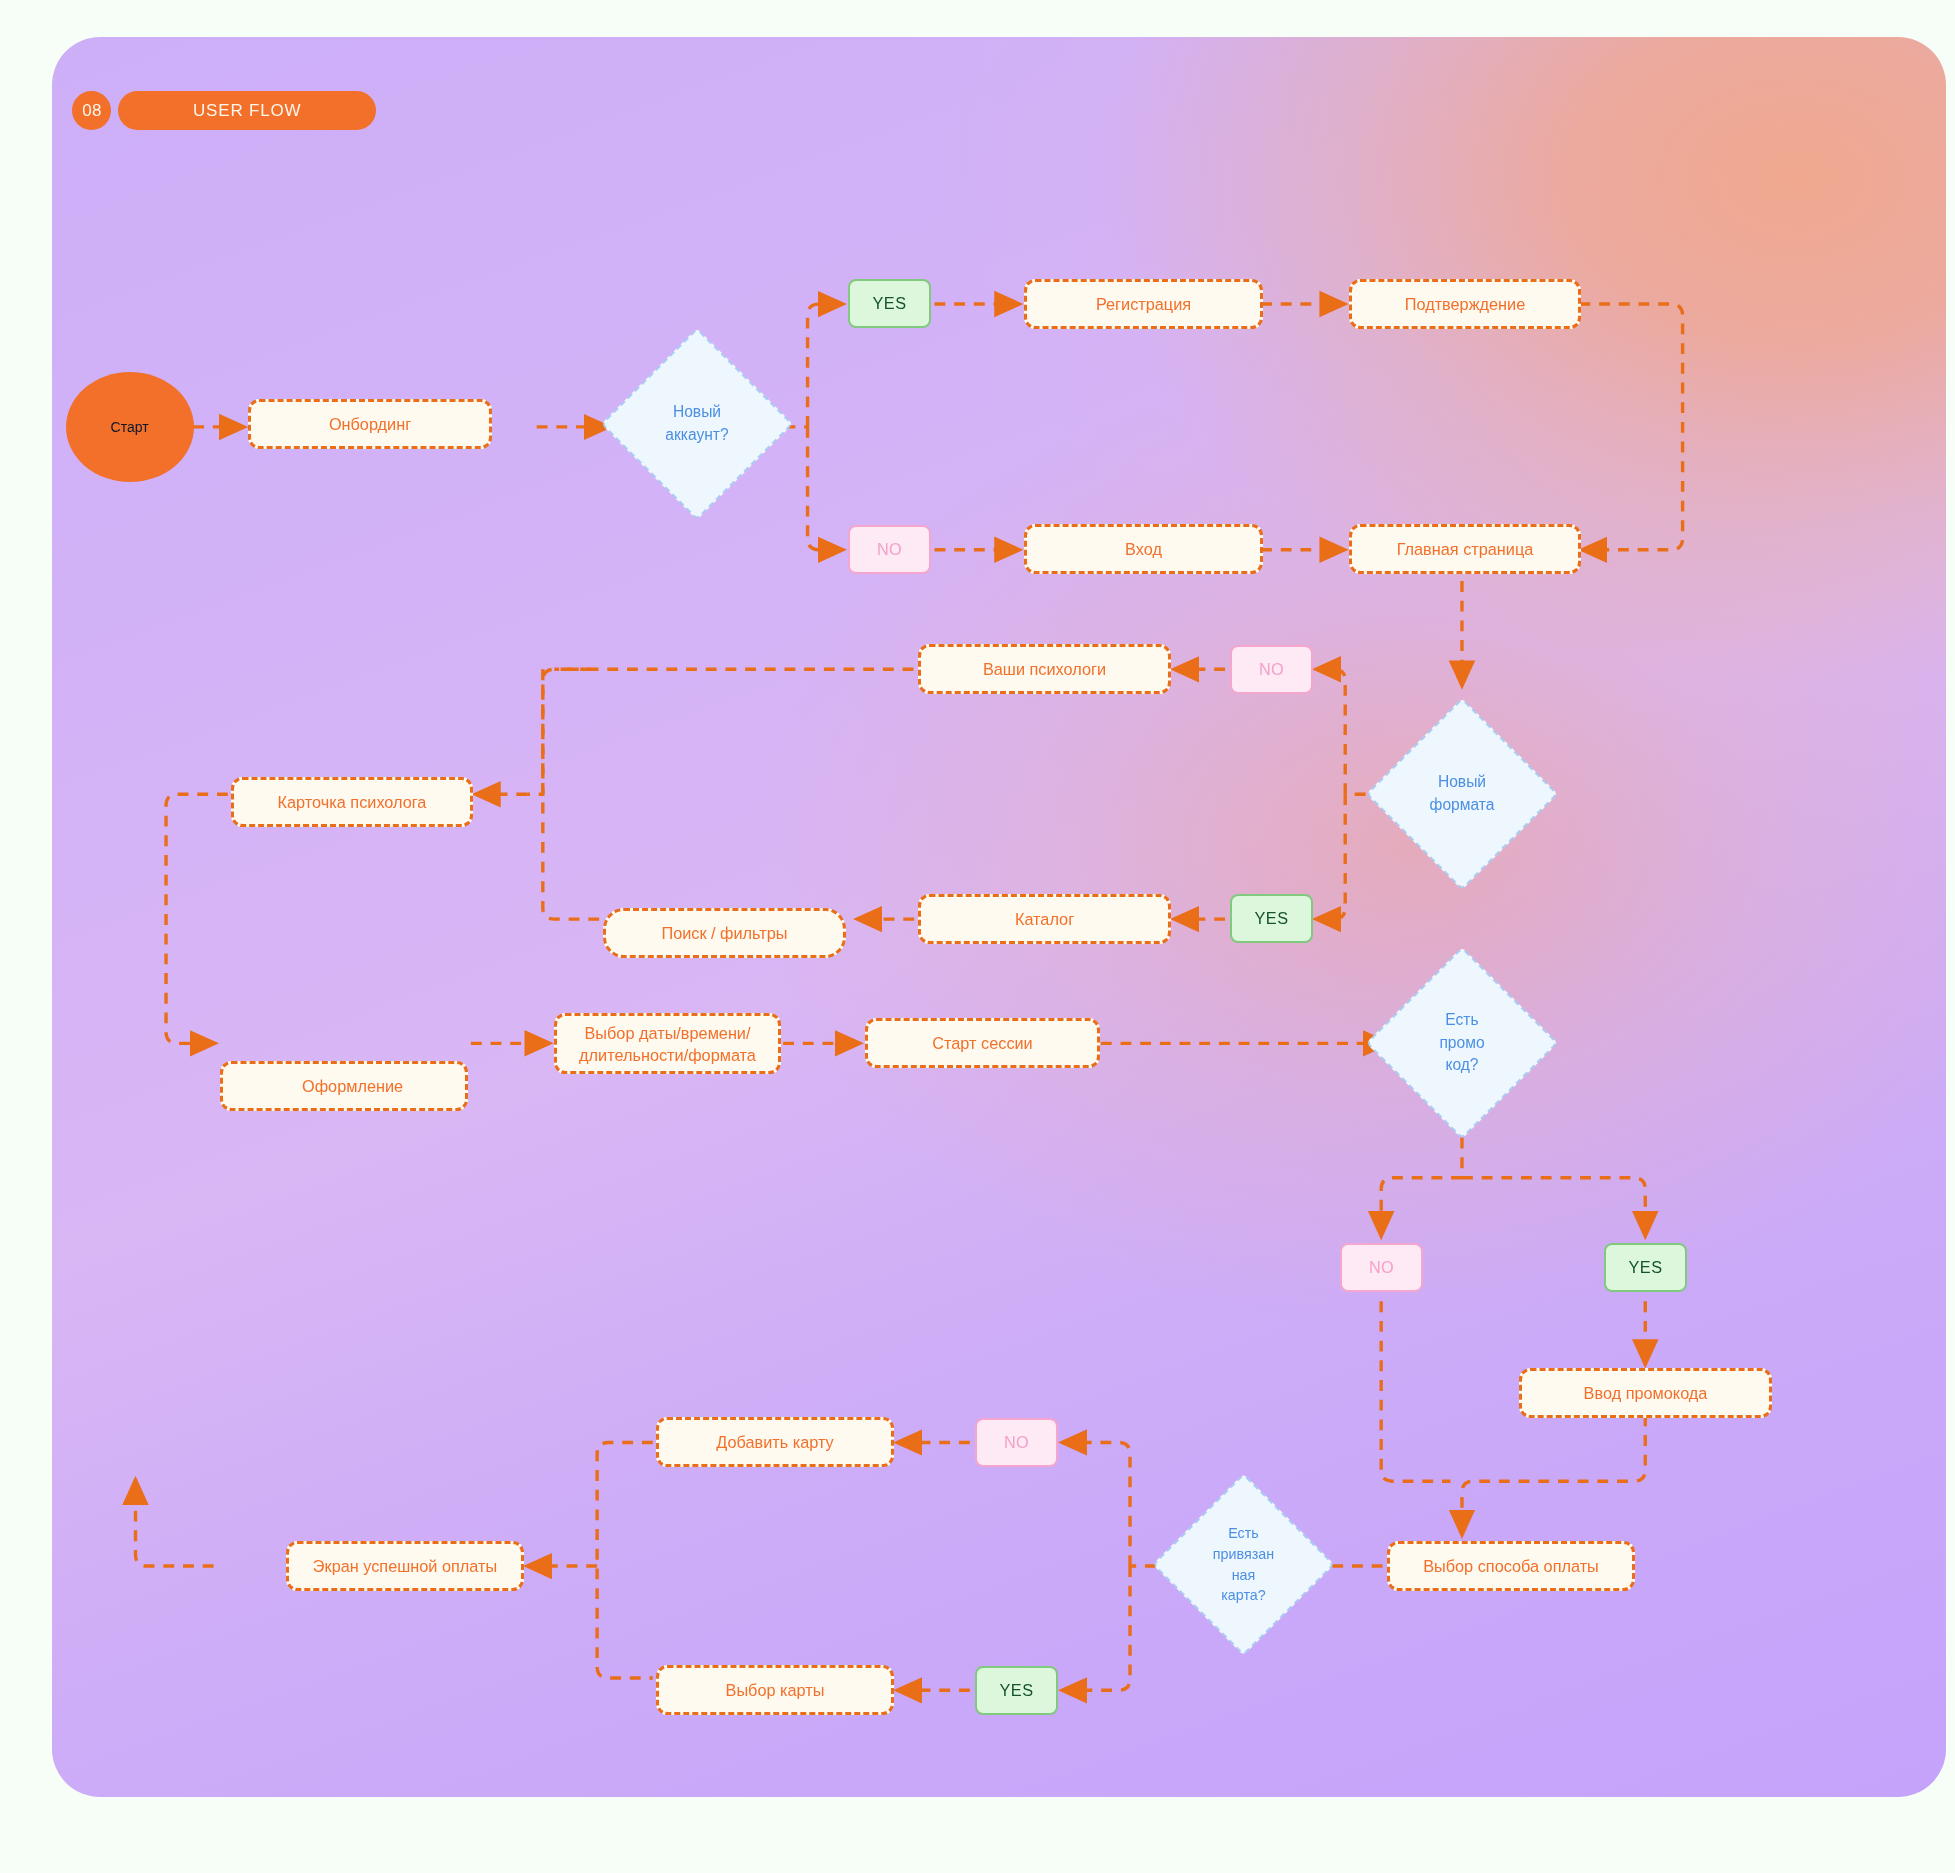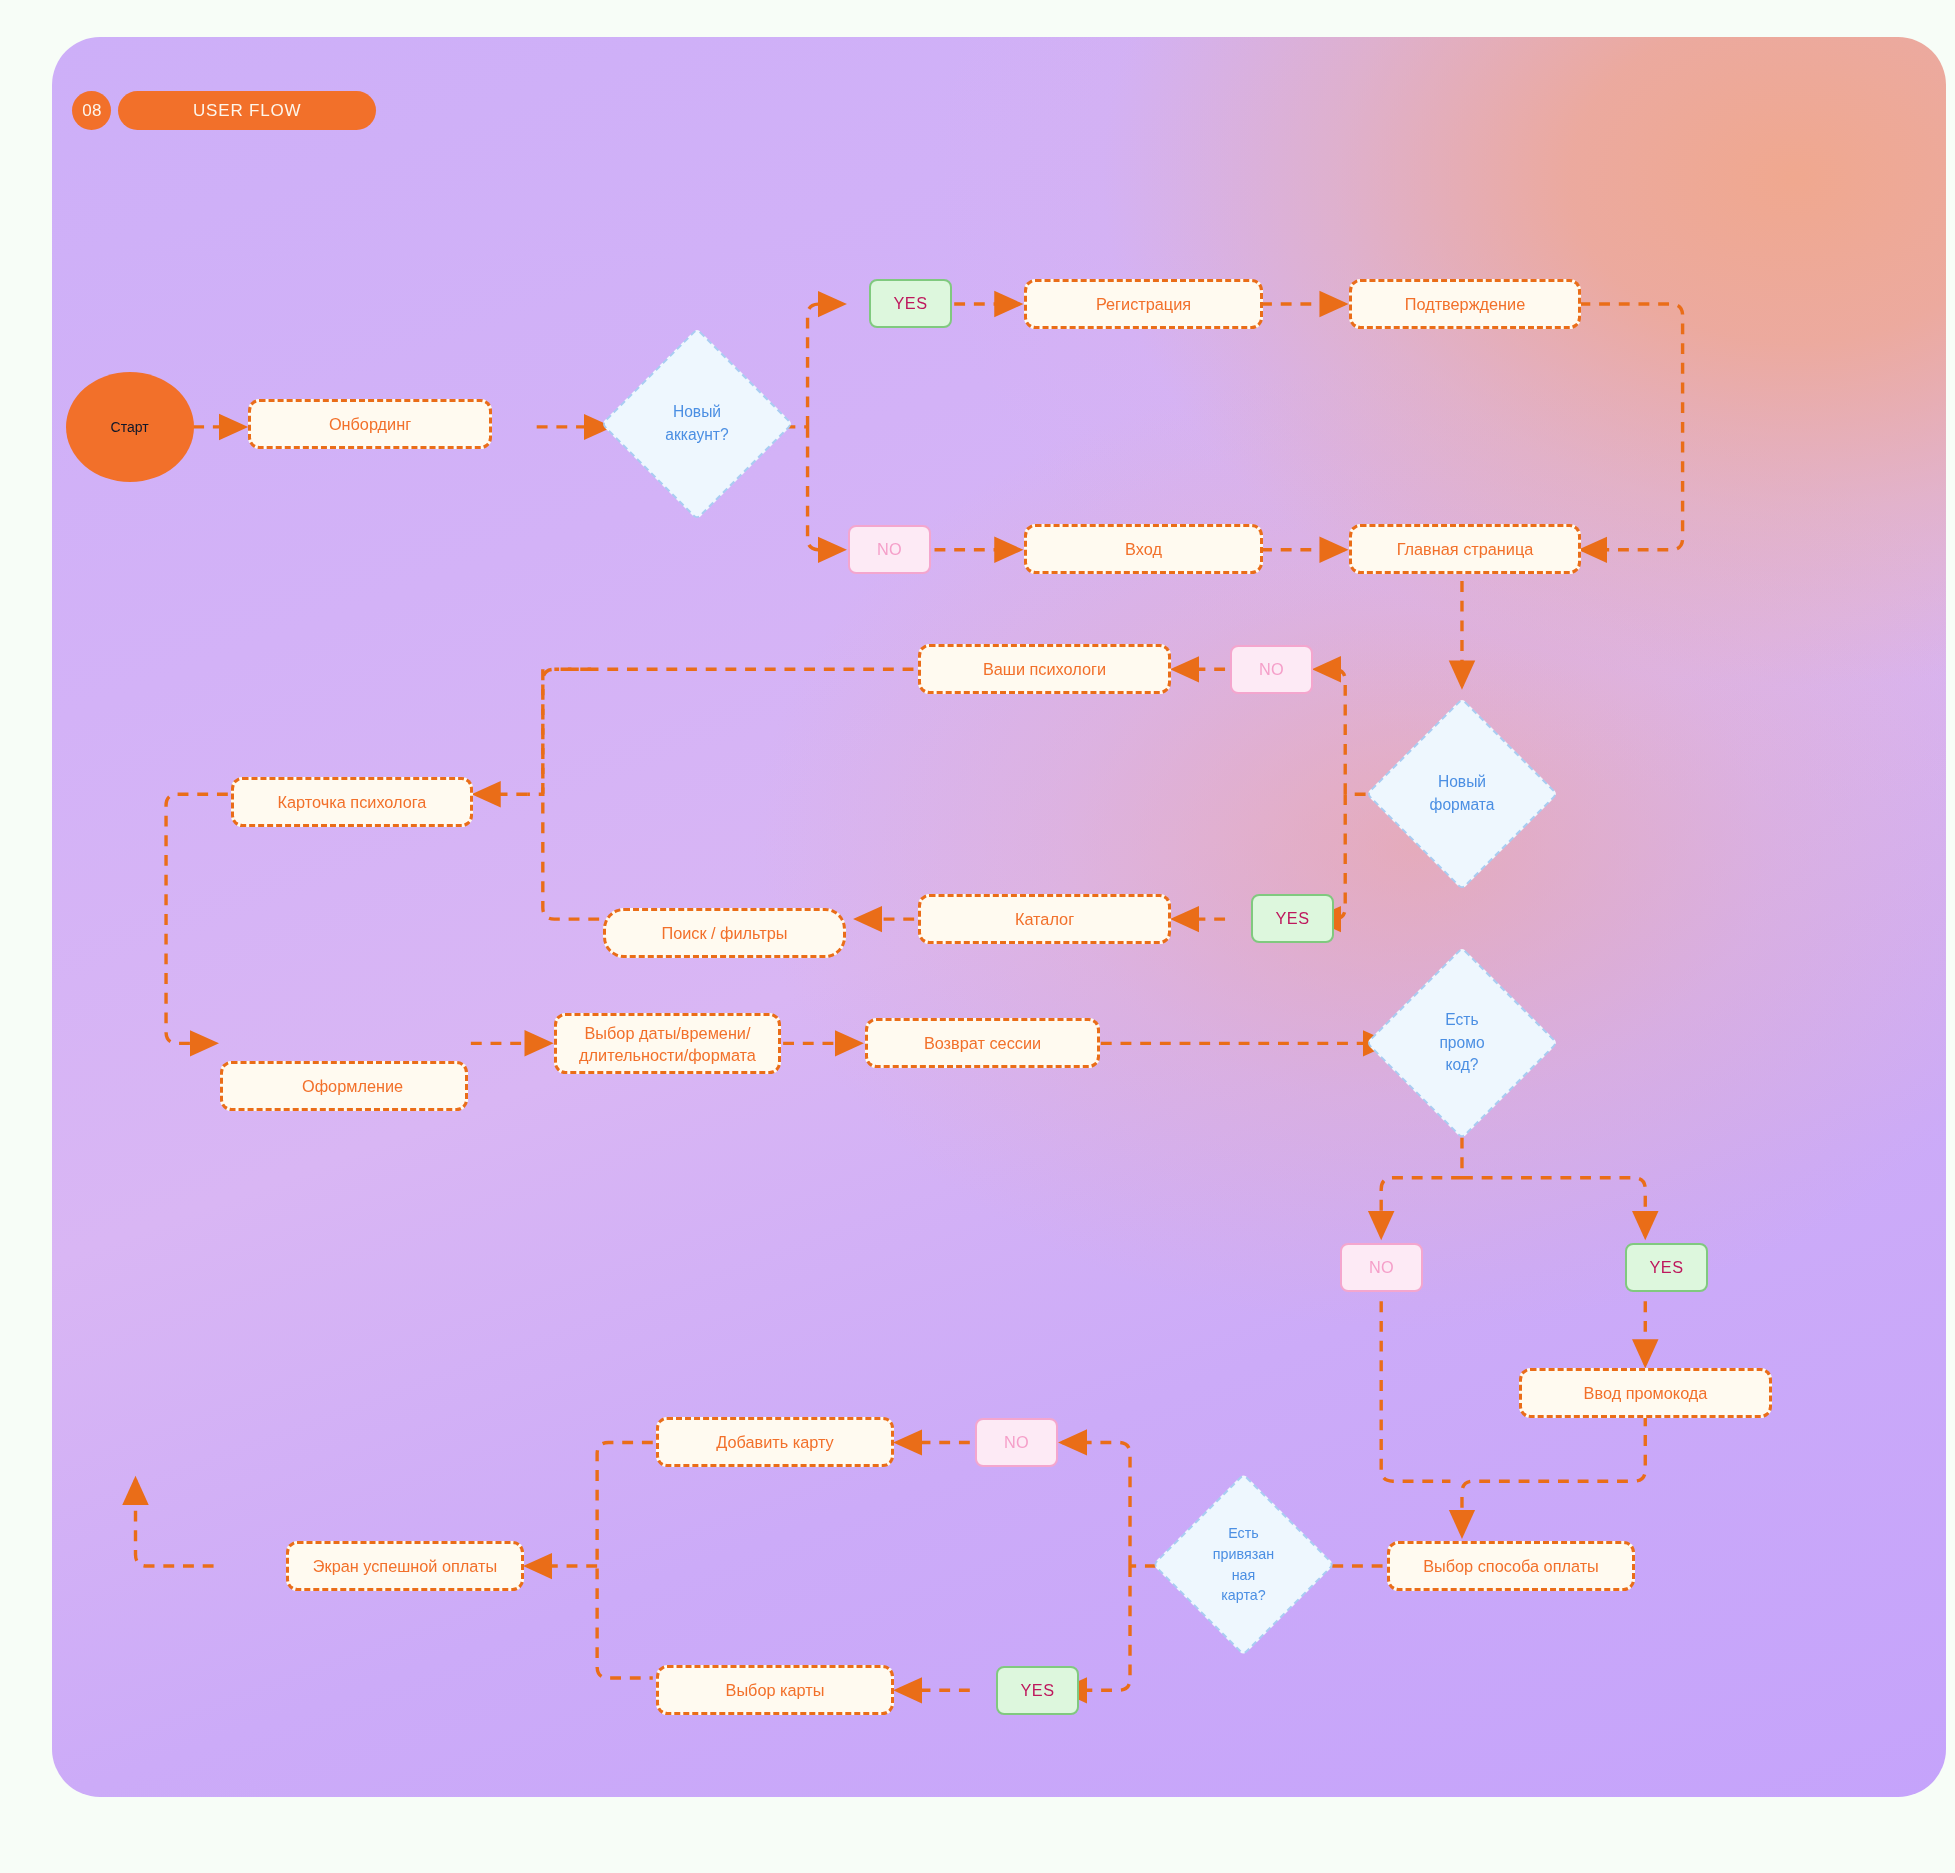--- a/index.html
+++ b/index.html
@@ -68,21 +68,21 @@
   .decision .dtext {
     position: relative; z-index: 2;
     color: #4b8fe3; font-size: 15.6px; line-height: 1.45;
     text-align: center; width: 112%;
   }
   .badge {
     border-radius: 8.1px;
     display: flex; align-items: center; justify-content: center;
     font-size: 16.3px; letter-spacing: 0.4px;
   }
-  .badge.yes { background: #ddf7dd; border: 2px solid #80c97f; color: #be185d; margin-left: 21px; }
+  .badge.yes { background: #ddf7dd; border: 2px solid #80c97f; color: #14532d; }
   .badge.no  { background: #fdeaf5; border: 2px solid #f4a6ce; color: #f59fc9; }
 </style>
 </head>
 <body>
 
 <div id="canvas">
 
   <svg id="svgflow" viewBox="0 0 2790 2692">
     <defs>
       <marker id="ar" markerWidth="9" markerHeight="9" refX="7.4" refY="4.5" orient="auto">
@@ -234,21 +234,21 @@
   <div class="node proc" style="left:168px; top:1024px; width:248px; height:50px;padding-left:24px;">
     <span>Оформление</span>
   </div>
   <div class="node proc" style="left:502px; top:976px; width:227px; height:61px;">
     <div>
       <div>Выбор даты/времени/</div>
         <div>длительности/формата</div>
     </div>
   </div>
   <div class="node proc" style="left:813px; top:981px; width:235px; height:50px;">
-    <span>Возврат сессии</span>
+    <span>Старт сессии</span>
   </div>
 
   <div class="node decision" style="left:1342px; top:938px; width:136px; height:136px;">
     <div class="dshape"></div>
     <div class="dtext">
       <div>Есть</div>
         <div>промо</div>
         <div>код?</div>
     </div>
   </div>

